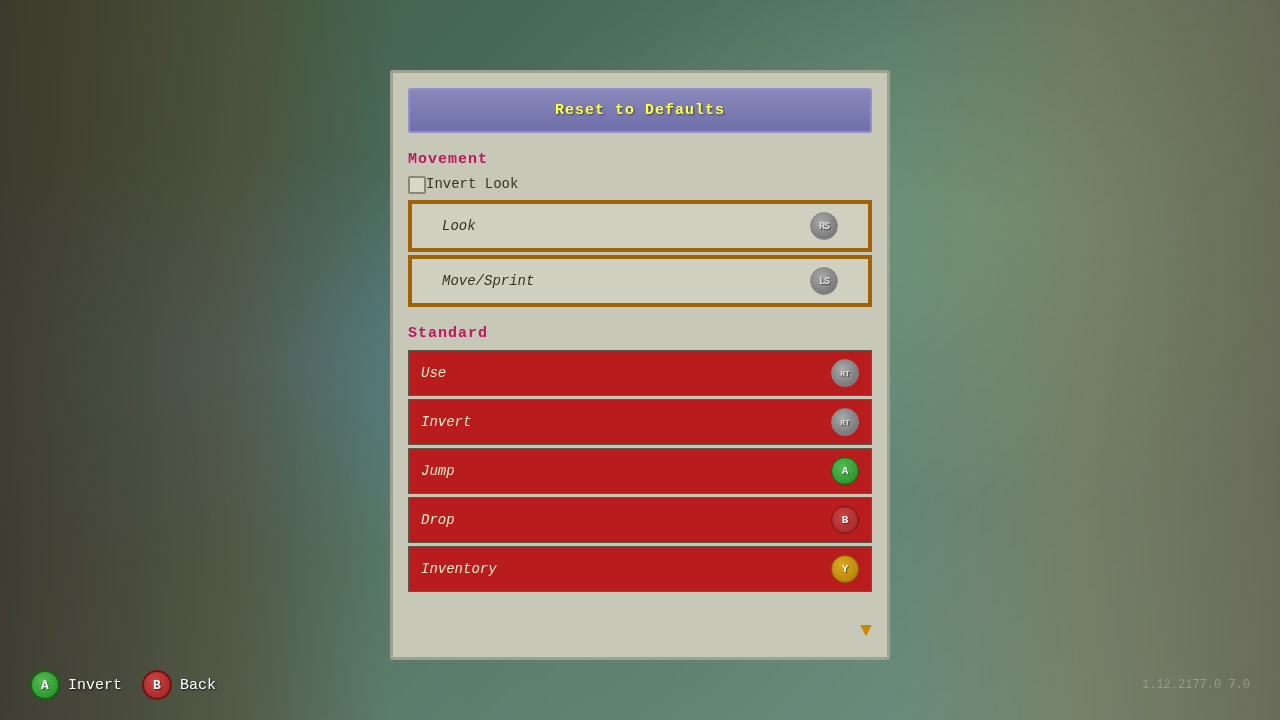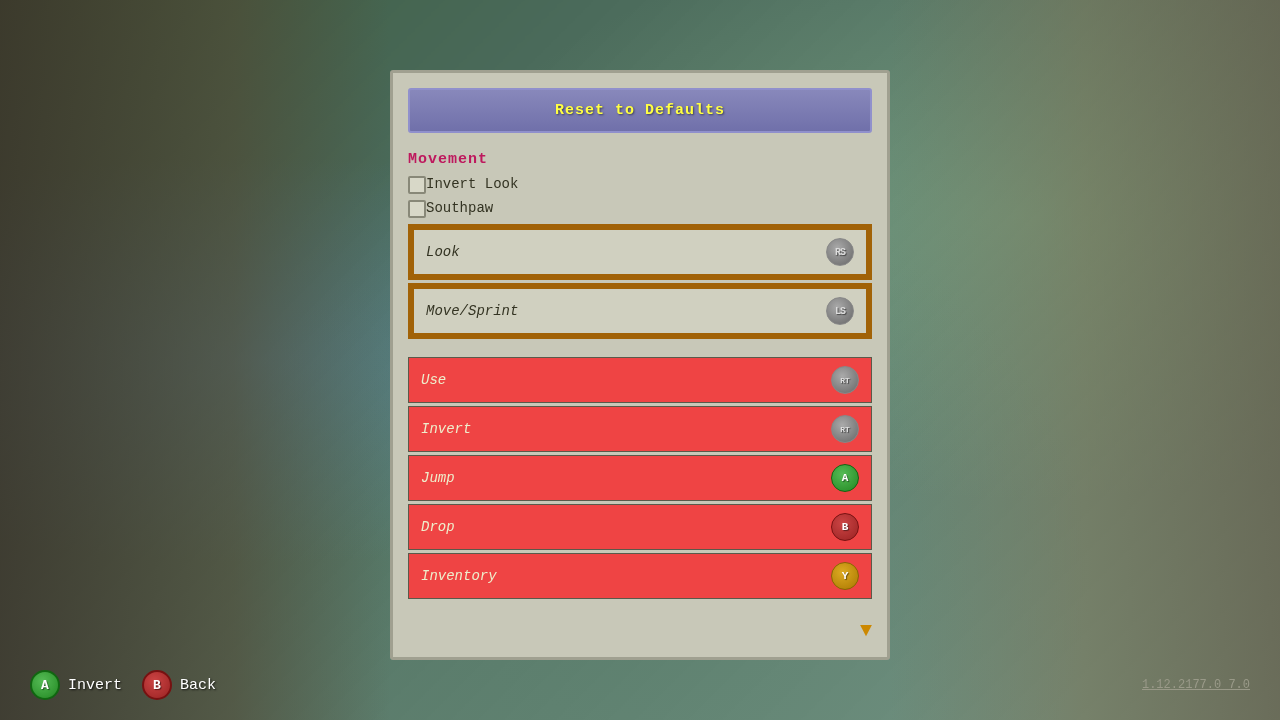--- a/index.html
+++ b/index.html
@@ -107,32 +107,32 @@
 
     .checkbox-label {
       color: #333322;
       font-size: 14px;
       font-family: 'Courier New', monospace;
     }
 
     
     .binding-row-light {
       background: #d0d0c0;
-      border: 6px solid #a16207;
-      padding: 8px 12px;
+      border: 4px solid #a16207;
+      padding: 8px 30px;
       display: flex;
       align-items: center;
       justify-content: space-between;
       margin-bottom: 3px;
       cursor: pointer;
     }
 
     
     .binding-row-dark {
-      background: #ef4444;
+      background: #b91c1c;
       border: 1px solid #5a5a4a;
       padding: 8px 12px;
       display: flex;
       align-items: center;
       justify-content: space-between;
       margin-bottom: 3px;
       cursor: pointer;
     }
 
     .binding-name-light {
@@ -253,21 +253,20 @@
       color: white;
       font-size: 15px;
       font-family: 'Courier New', monospace;
       text-shadow: 1px 1px 2px rgba(0,0,0,0.8);
     }
 
     .version-text {
       color: #999988;
       font-size: 12px;
       font-family: 'Courier New', monospace;
-      text-decoration: underline;
     }
 
     
     .icon-controller {
       font-size: 10px;
       letter-spacing: -1px;
     }
   </style>
 </head>
 <body>
@@ -282,41 +281,38 @@
   <button class="reset-btn">Reset to Defaults</button>
 
   <div class="movement-section">
     <div class="section-label">Movement</div>
 
     <div class="checkbox-row">
       <div class="checkbox-box"></div>
       <span class="checkbox-label">Invert Look</span>
     </div>
 
-    <div class="checkbox-row">
-      <div class="checkbox-box"></div>
-      <span class="checkbox-label">Southpaw</span>
-    </div>
 
     <div class="binding-row-light">
       <span class="binding-name-light">Look</span>
       <div class="badge badge-gray">
         <span class="icon-controller">RS</span>
       </div>
     </div>
 
     <div class="binding-row-light">
       <span class="binding-name-light">Move/Sprint</span>
       <div class="badge badge-gray">
         <span class="icon-controller">LS</span>
       </div>
     </div>
   </div>
 
   <div class="standard-section">
+    <div class="section-label">Standard</div>
 
     <div class="binding-row-dark">
       <span class="binding-name-dark">Use</span>
       <div class="badge badge-gray">
         <span style="font-size:8px;">RT</span>
       </div>
     </div>
 
     <div class="binding-row-dark">
       <span class="binding-name-dark">Invert</span>

